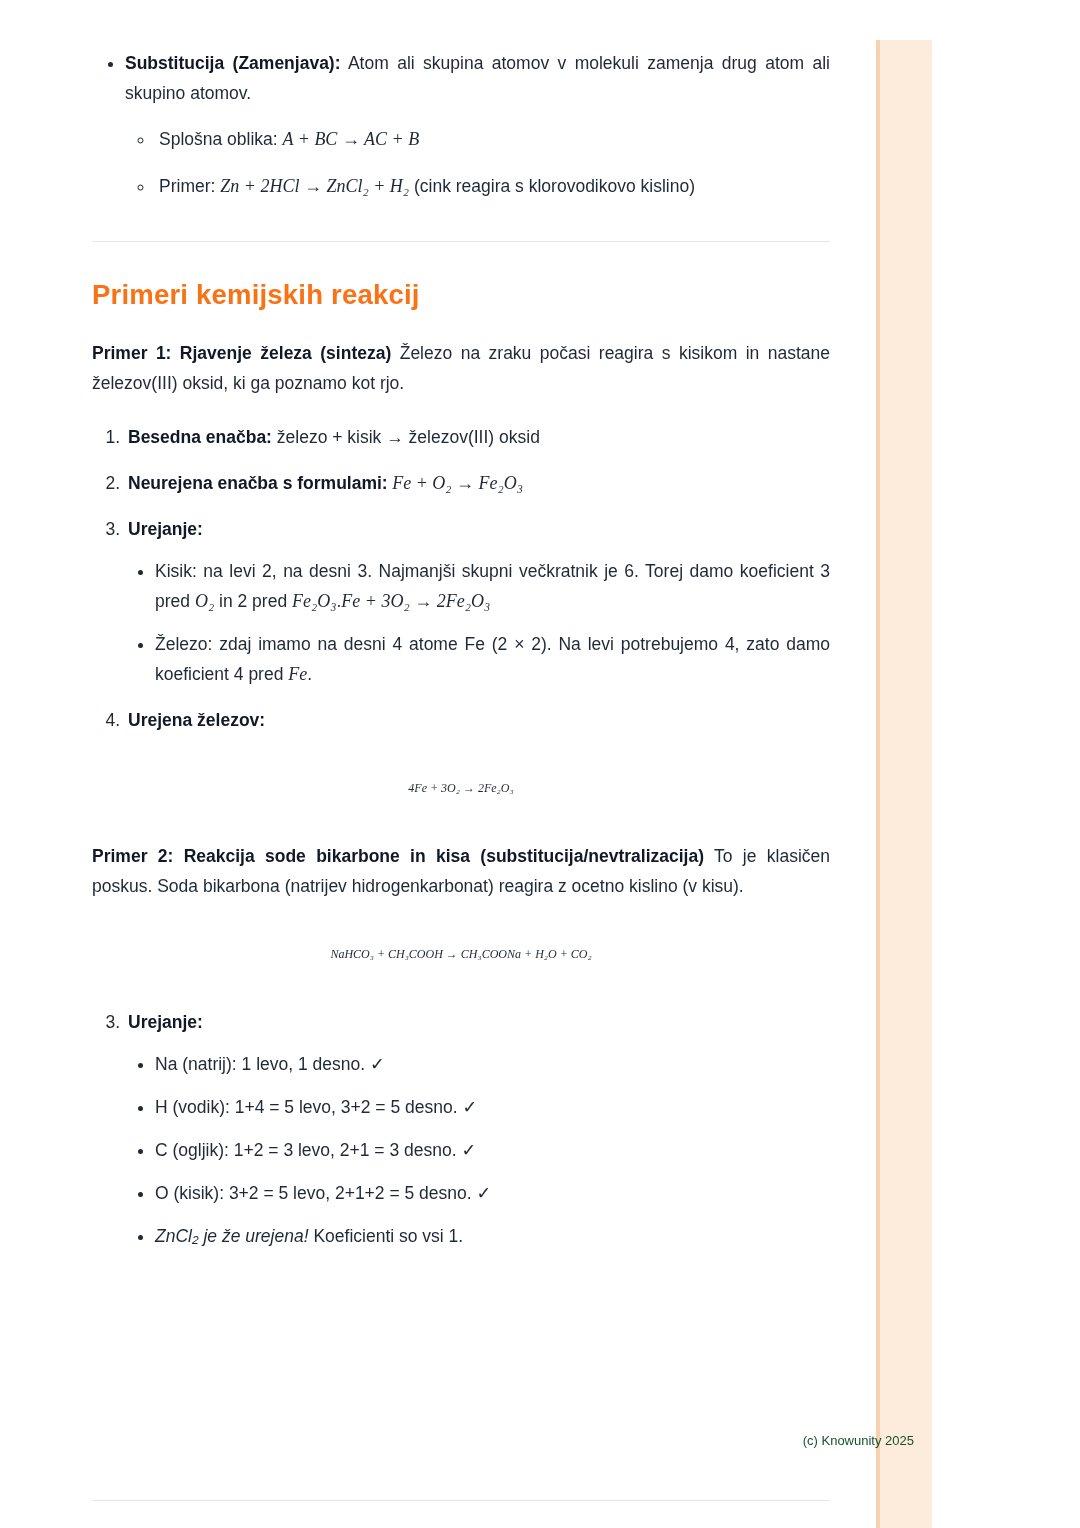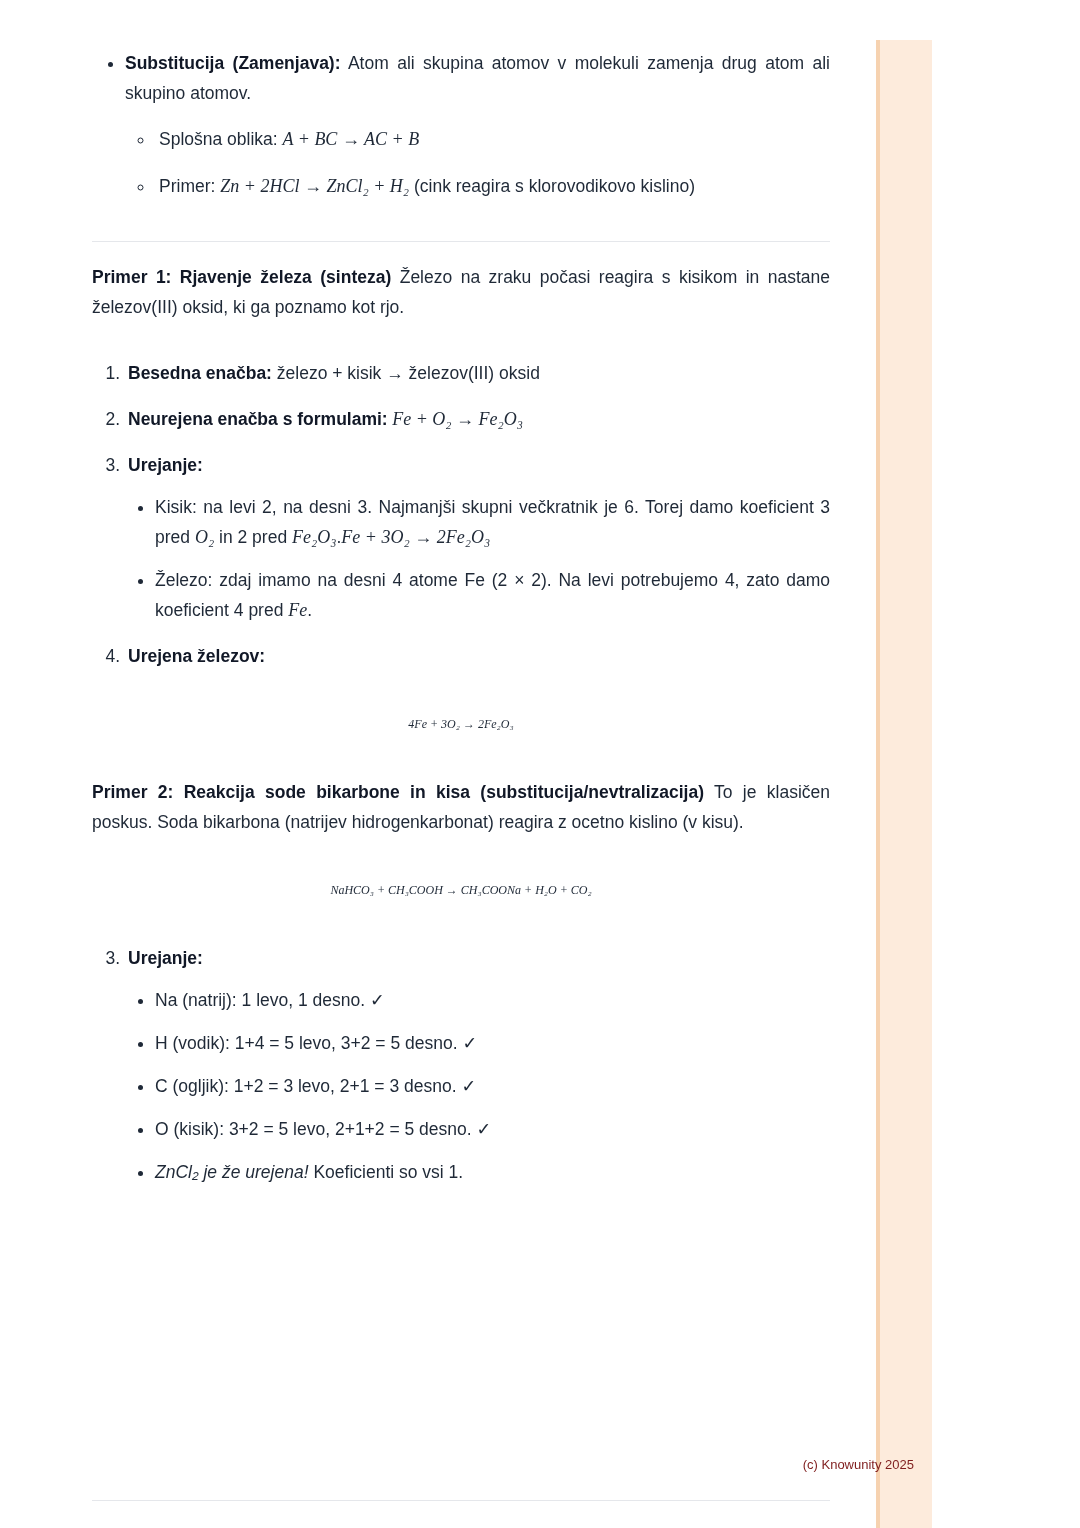--- a/index.html
+++ b/index.html
@@ -15,38 +15,38 @@
              font-size:17.5px; line-height:30px; }
 
   .justify { text-align:justify; }
 
   ul.toplist { list-style:disc; padding-left:33px; }
   ul.toplist > li { margin-bottom:6px; }
 
   ul.sublist { list-style:circle; padding-left:30px; margin-top:16px; }
   ul.sublist > li { margin-bottom:17px; padding-left:4px; }
 
-  ol.numlist { list-style:decimal; padding-left:33px; margin-top:36px; }
+  ol.numlist { list-style:decimal; padding-left:33px; margin-top:24px; }
   ol.numlist > li { margin-bottom:16px; padding-left:3px; }
 
   ul.sublist2 { list-style:disc; padding-left:27px; margin-top:12px; }
   ul.sublist2 > li { margin-bottom:13px; }
 
   .math { font-family:"Liberation Serif","DejaVu Serif",serif; font-style:italic; font-size:18px; }
 
   .display-math { text-align:center; font-size:12px; margin:38px 0; }
 
   .heading { color:#f97316; font-size:27.5px; line-height:34px; font-weight:700;
              margin:36px 0 26px; letter-spacing:.2px; }
 
   p.para { margin-top:20px; }
 
   hr.divider { border:none; border-top:1px solid #e5e7eb; margin-top:40px; }
 
-  .credit { position:absolute; right:66px; bottom:56px; font-size:13px; color:#7f1d1d; }
+  .credit { position:absolute; right:66px; bottom:80px; font-size:13px; color:#14532d; }
 
   hr.bottom-divider { position:absolute; left:92px; bottom:27px; width:738px;
                       border:none; border-top:1px solid #e5e7eb; }
 
   b { font-weight:700; color:#111827; }
   i.em { font-style:italic; }
 </style>
 </head>
 <body>
 
@@ -61,20 +61,21 @@
         <b>Substitucija (Zamenjava):</b><span> Atom ali skupina atomov v molekuli zamenja drug atom ali skupino atomov.</span>
         <ul class="sublist">
           <li><span>Splošna oblika: </span><span class="math">A + BC → AC + B</span></li>
           <li><span>Primer: </span><span class="math">Zn + 2HCl → ZnCl₂ + H₂</span><span> (cink reagira s klorovodikovo kislino)</span></li>
         </ul>
       </li>
     </ul>
 
     <hr class="divider">
 
+    <h2 class="heading">Primeri kemijskih reakcij</h2>
 
     <p class="para justify"><b>Primer 1: Rjavenje železa (sinteza)</b><span> Železo na zraku počasi reagira s kisikom in nastane železov(III) oksid, ki ga poznamo kot rjo.</span></p>
 
     <ol class="numlist">
       <li><b>Besedna enačba:</b><span> železo + kisik → železov(III) oksid</span></li>
       <li><b>Neurejena enačba s formulami:</b><span class="math"> Fe + O₂ → Fe₂O₃</span></li>
       <li><b>Urejanje:</b>
         <ul class="sublist2">
           <li class="justify"><span>Kisik: na levi 2, na desni 3. Najmanjši skupni večkratnik je 6. Torej damo koeficient 3 pred </span><span class="math">O₂</span><span> in 2 pred </span><span class="math">Fe₂O₃</span><span>.</span><span class="math">Fe + 3O₂ → 2Fe₂O₃</span></li>
           <li class="justify"><span>Železo: zdaj imamo na desni 4 atome Fe (2 × 2). Na levi potrebujemo 4, zato damo koeficient 4 pred </span><span class="math">Fe</span><span>.</span></li>

